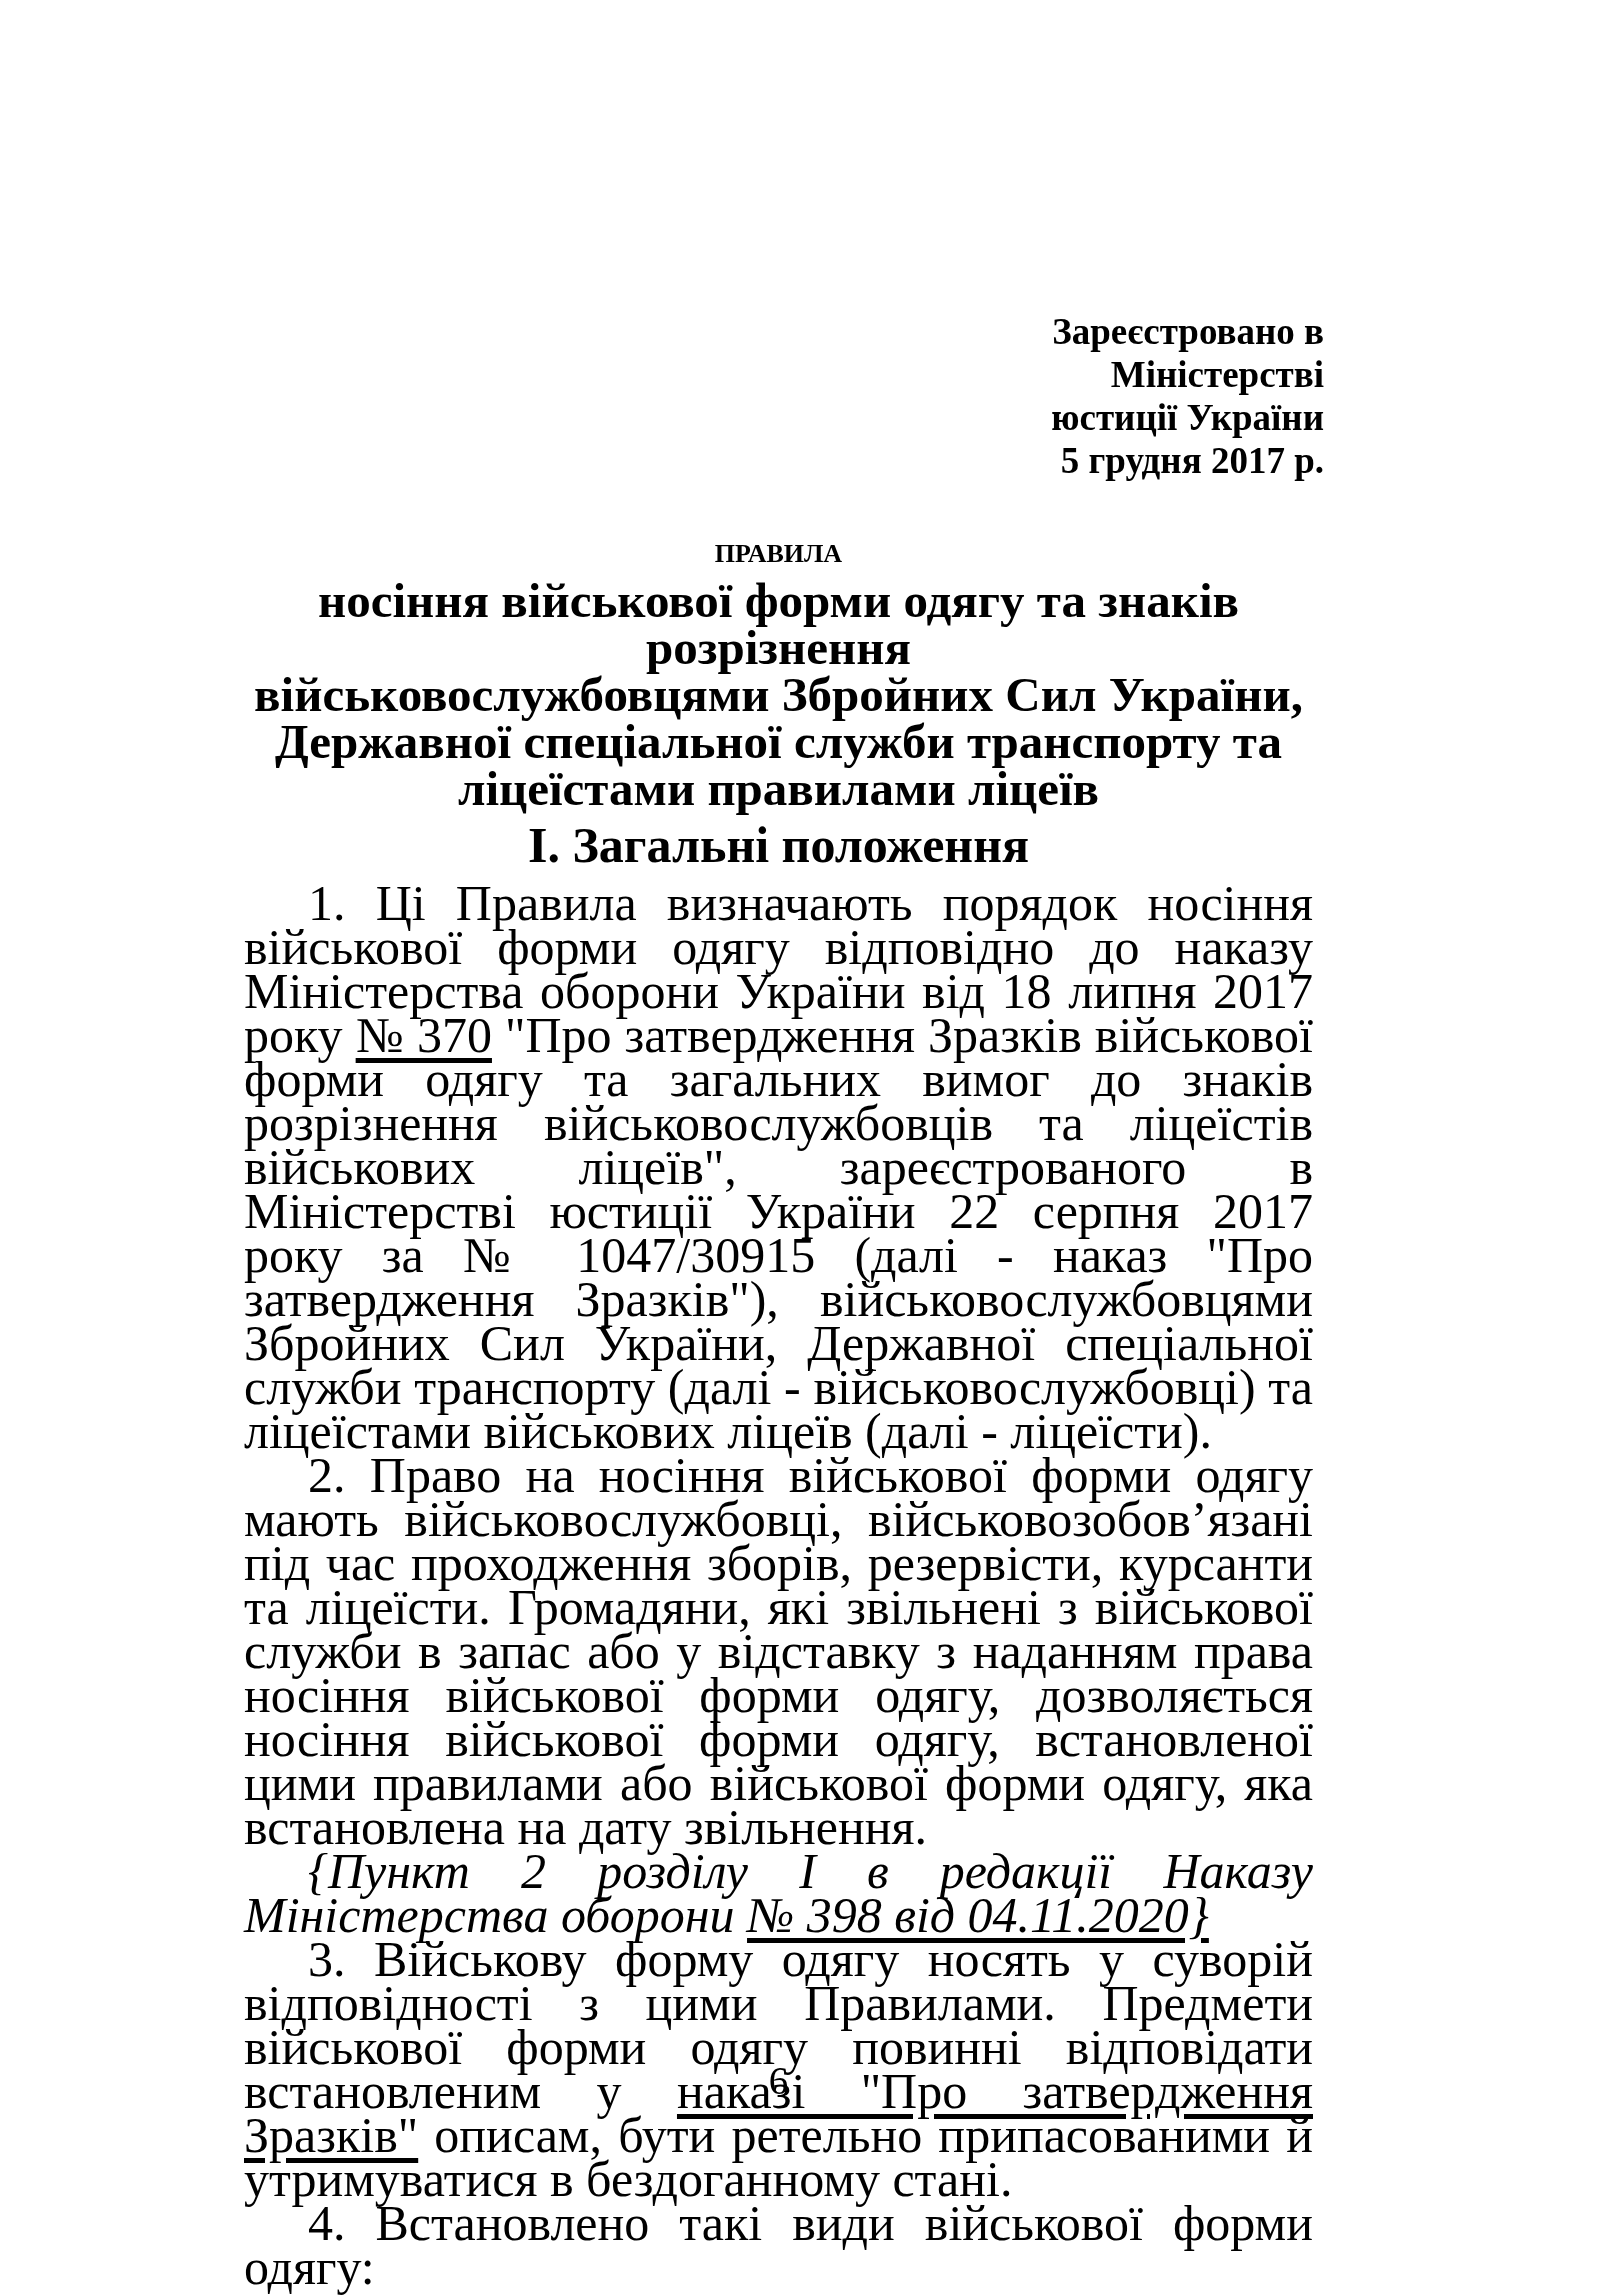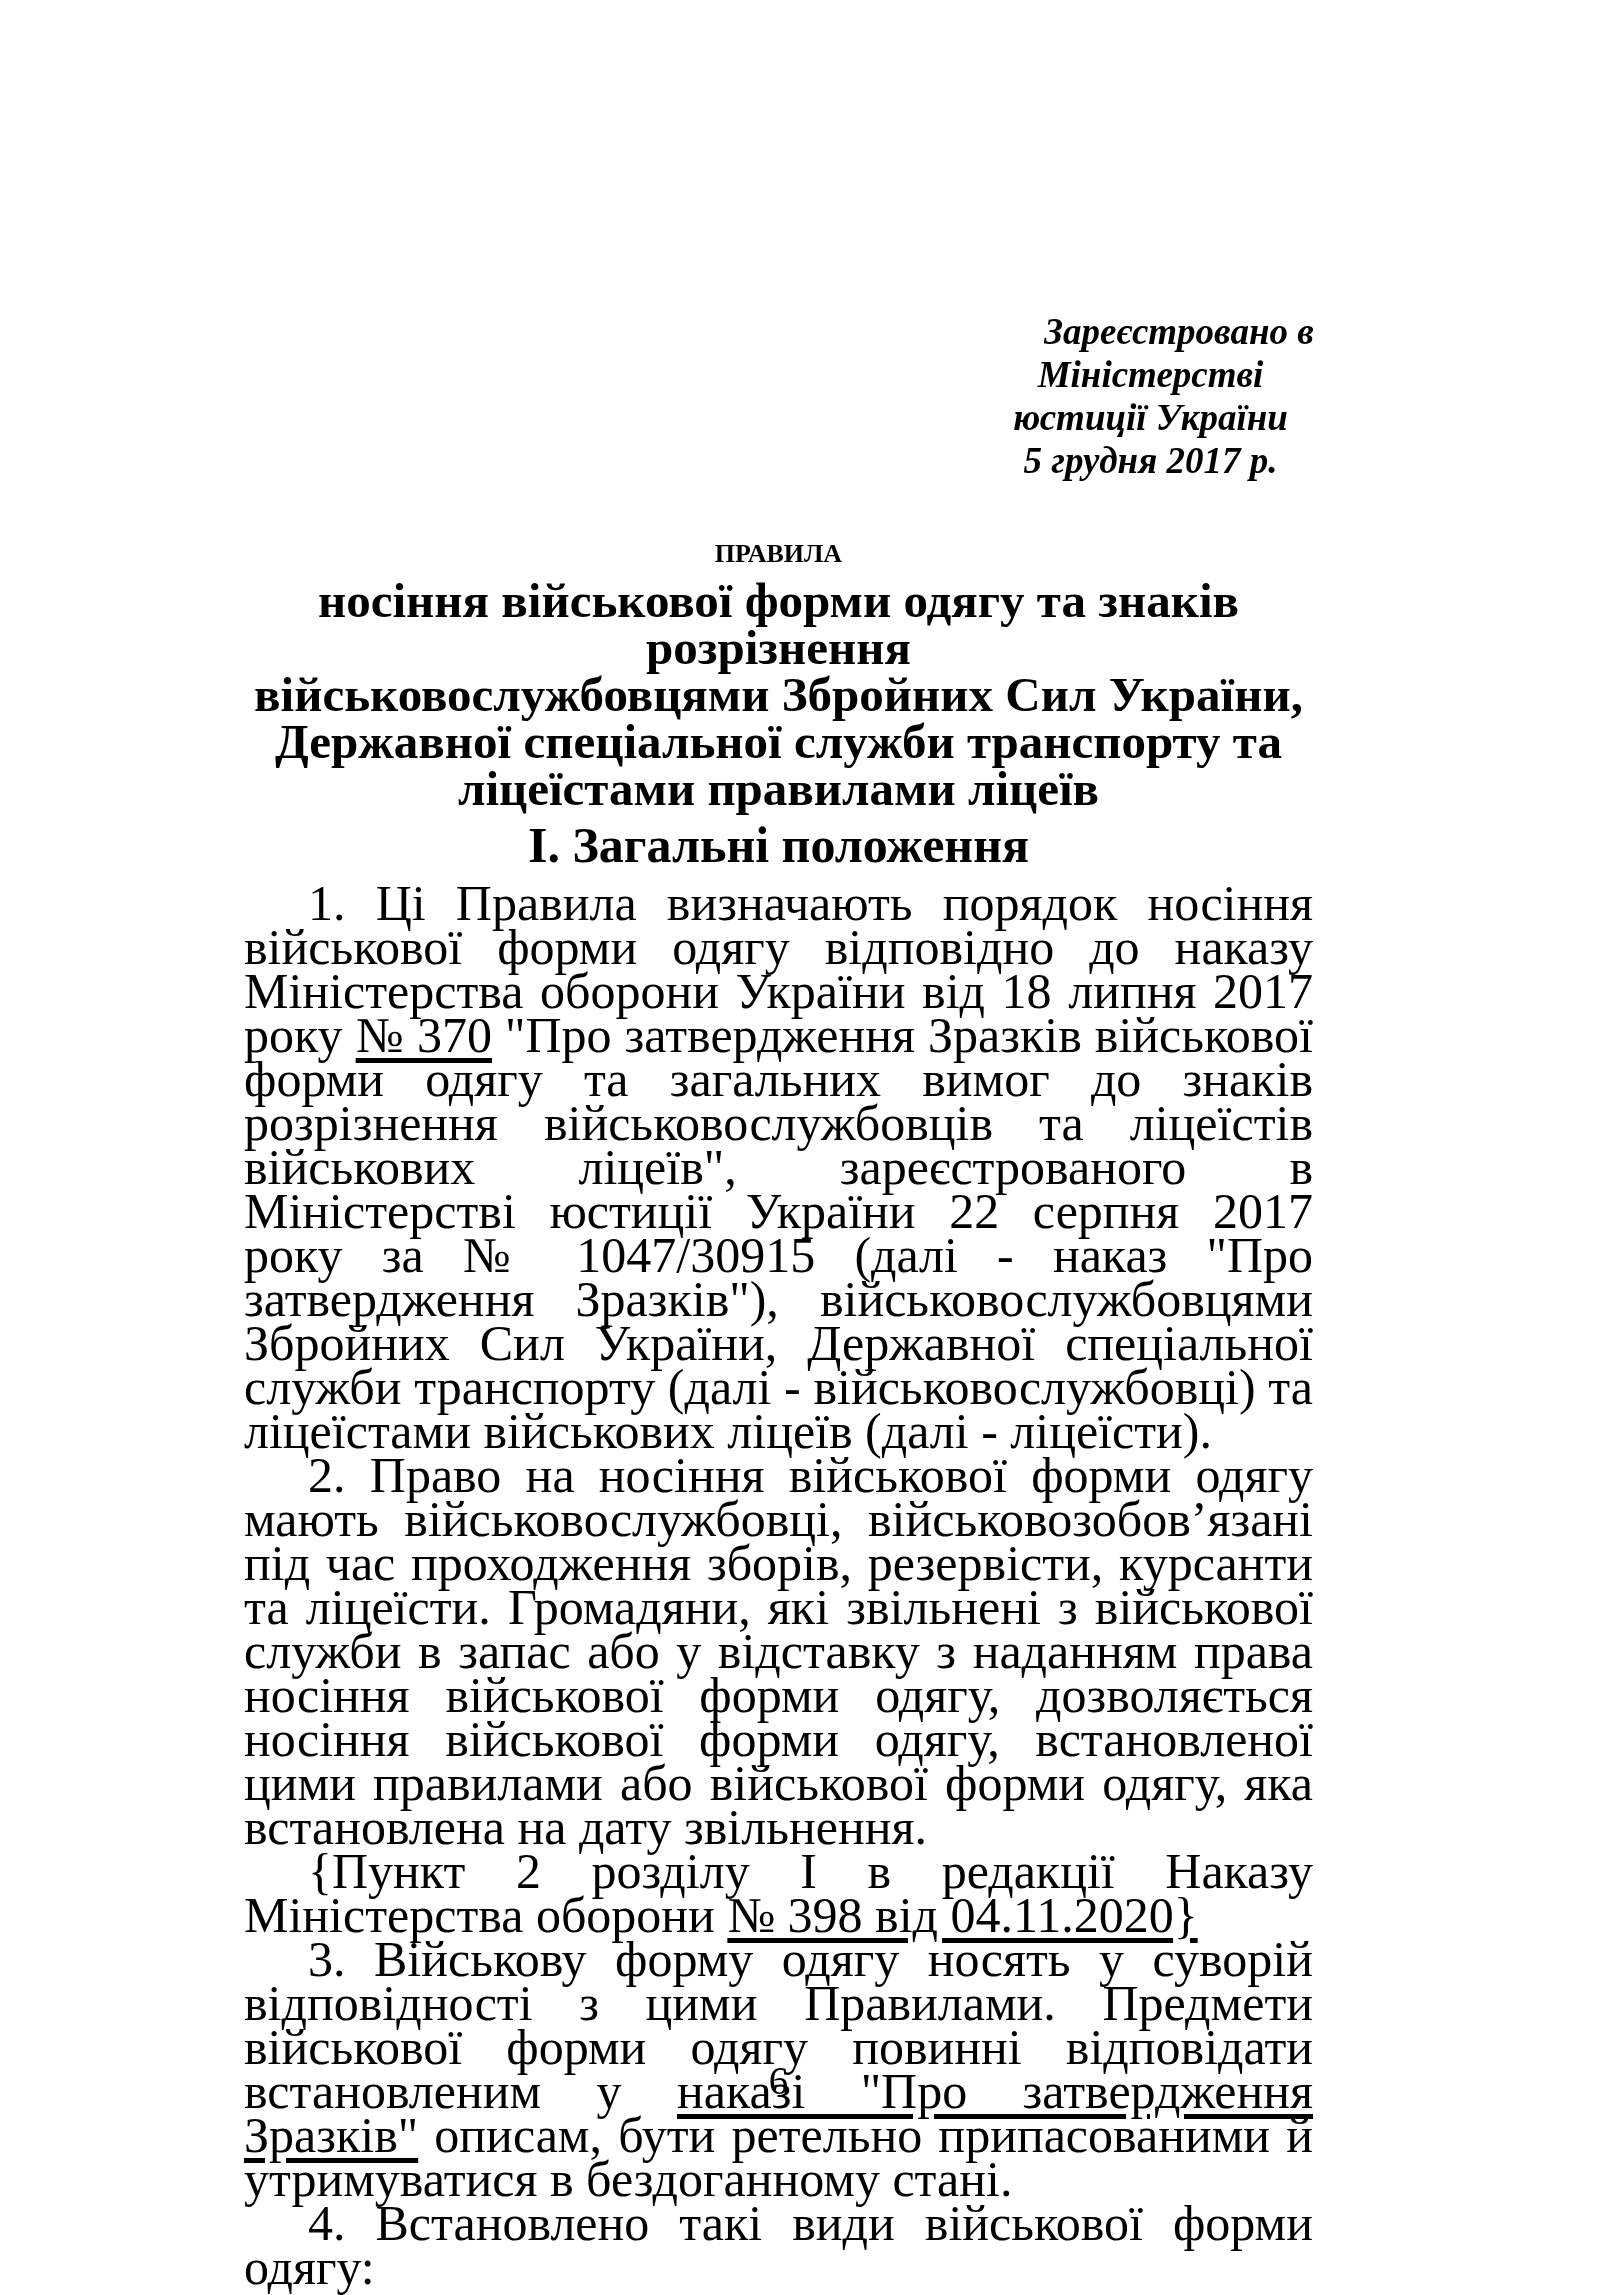--- a/index.html
+++ b/index.html
@@ -13,28 +13,27 @@
     width: 1624px;
     height: 2296px;
     background: #ffffff;
     color: #000000;
     font-family: "Liberation Serif", "DejaVu Serif", serif;
     overflow: hidden;
   }
   
   .reg-block {
     position: absolute;
-    left: 930px;
+    left: 883px;
     top: 310px;
     width: 441px;
     font-size: 37px;
     line-height: 43px;
     font-weight: bold;
-    text-align: center;
-    font-style: italic;
+    text-align: right;
   }
   .reg-line { margin: 0; }
   .reg-line.first { text-indent: 57px; }
 
   
   .content {
     position: absolute;
     left: 244px;
     top: 531px;
     width: 1069px;
@@ -60,20 +59,21 @@
     text-align: center;
   }
   p.body-para {
     margin: 0;
     font-size: 50px;
     line-height: 44px;
     text-align: justify;
     text-indent: 64px;
   }
   p.body-para.note {
+    font-style: italic;
   }
   p.body-para.list-para {
     margin-top: 6.4px;
     text-align: left;
   }
   .u-link {
     text-decoration: underline;
     text-underline-offset: 5.5px;
     color: #000000;
   }

